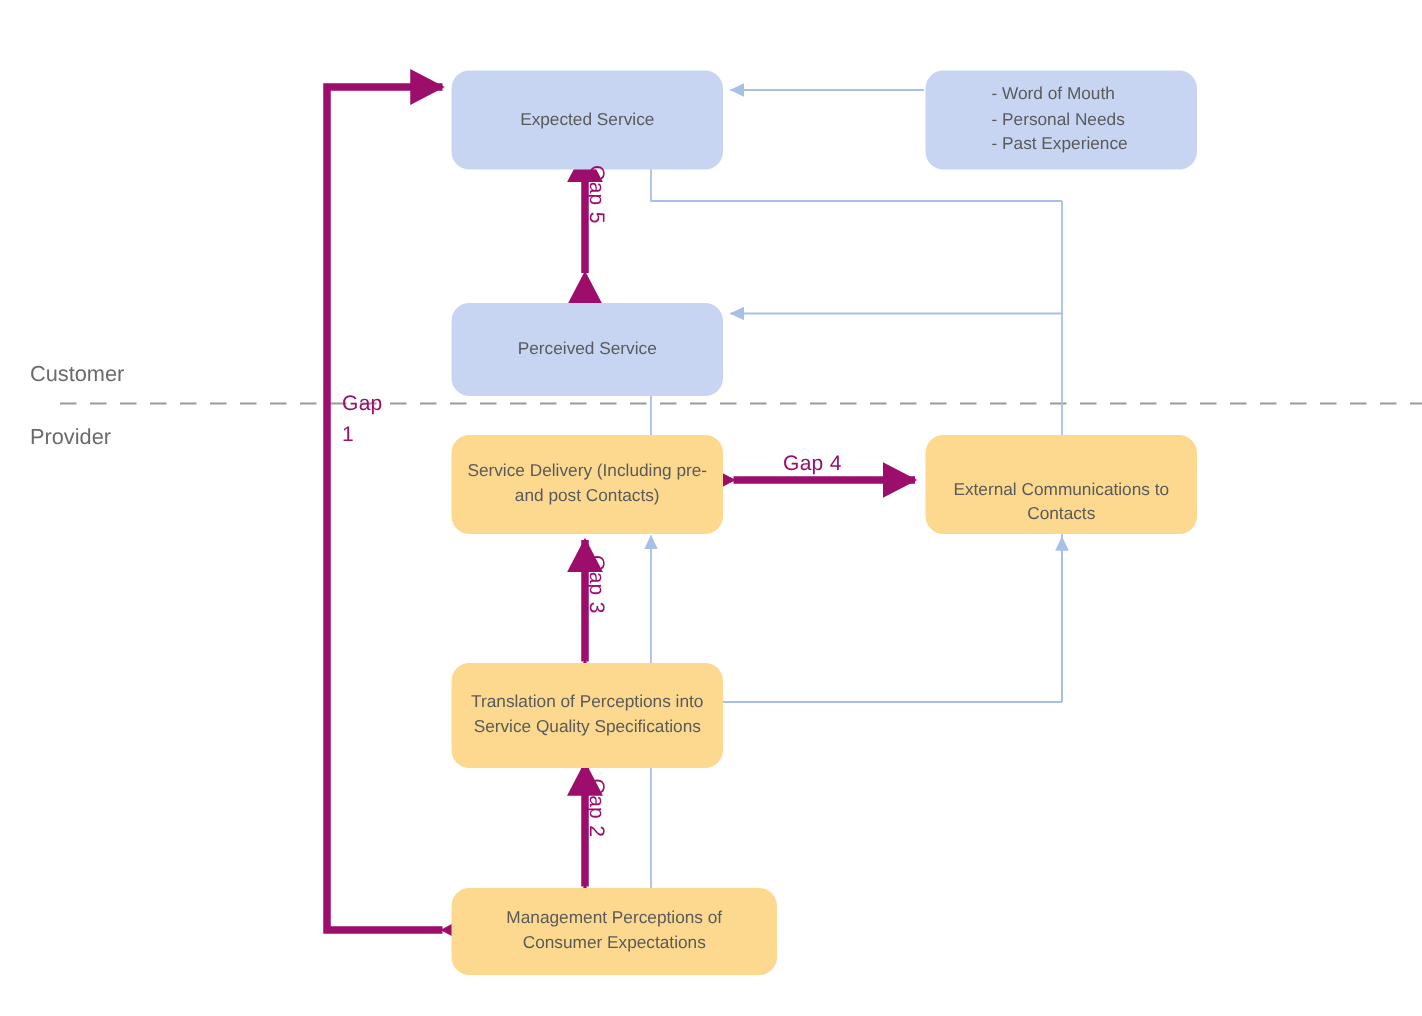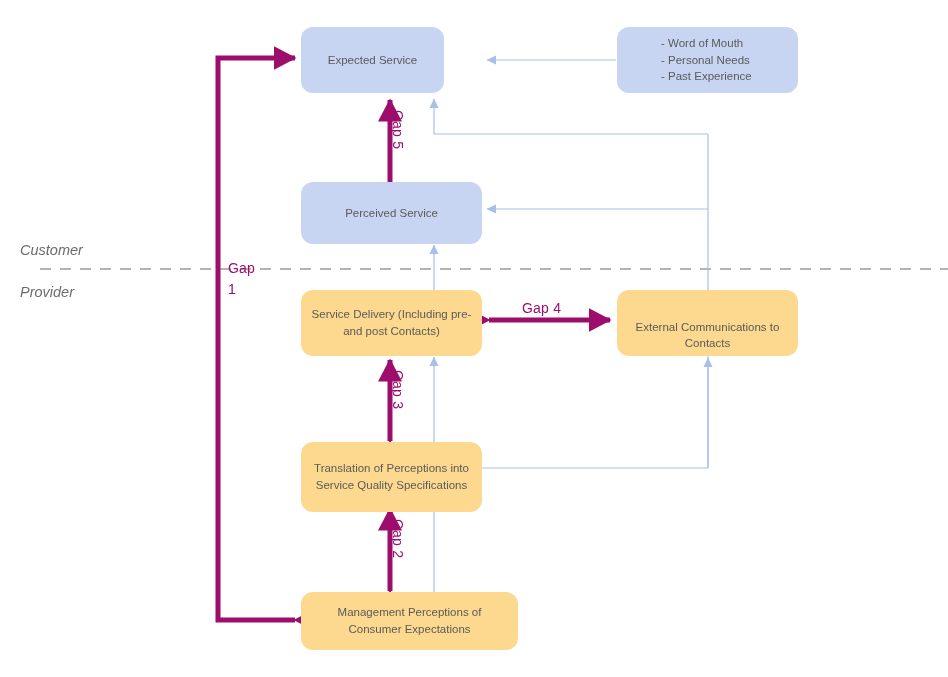--- a/index.html
+++ b/index.html
@@ -18,21 +18,21 @@
     position:absolute;
     border-radius:12px;
     display:flex;align-items:center;justify-content:center;
     text-align:center;
     color:#5a5a5a;
     font-size:11.5px;
     line-height:1.45;
     padding:4px 10px;
     box-sizing:border-box;
   }
-  .node.blue{background:#c7d5f2;}
+  .node.blue{background:#c7d5f2;margin-top:20px;}
   .node.orange{background:#fcd98f;}
   .node.left-align{justify-content:flex-start;text-align:left;}
 
   .gaplabel{
     position:absolute;
     color:#9c0d6c;
     font-size:14px;
     font-weight:400;
     white-space:nowrap;
     letter-spacing:.2px;
@@ -41,21 +41,20 @@
     transform-origin:left top;
     transform:rotate(90deg);
   }
   .gaplabel.two-line{white-space:normal;line-height:1.5;width:40px;}
 
   .sidelabel{
     position:absolute;
     color:#6b6b6b;
     font-size:14.5px;
     white-space:nowrap;
-    font-style:italic;
   }
 </style>
 </head>
 <body>
 
 <div id="stage">
 
   <svg class="layer" viewBox="0 0 948 677">
     <defs>
       <marker id="blueArrow" markerWidth="9" markerHeight="9" refX="7.6" refY="4.5" orient="auto" markerUnits="strokeWidth">
@@ -92,21 +91,21 @@
 
     <line x1="390" y1="441" x2="390" y2="360" stroke="#9c0d6c" stroke-width="5" marker-end="url(#magArrow)" marker-start="url(#magArrowStart)"></line>
 
     <line x1="390" y1="591" x2="390" y2="509" stroke="#9c0d6c" stroke-width="5" marker-end="url(#magArrow)" marker-start="url(#magArrowStart)"></line>
 
     <line x1="489" y1="320" x2="610" y2="320" stroke="#9c0d6c" stroke-width="5" marker-end="url(#magArrow)" marker-start="url(#magArrowStart)"></line>
 
     <path d="M295,620 L218,620 L218,58 L295,58" fill="none" stroke="#9c0d6c" stroke-width="5" marker-end="url(#magArrow)" marker-start="url(#magArrowStart)"></path>
   </svg>
 
-  <div class="node blue" style="left:301px;top:27px;width:143px;height:66px;">
+  <div class="node blue" style="left:301px;top:27px;width:181px;height:66px;">
     <span>Expected Service</span>
   </div>
 
   <div class="node blue left-align" style="left:617px;top:27px;width:181px;height:66px;padding-left:44px;">
     <div>
       <div>- Word of Mouth</div>
       <div>- Personal Needs</div>
       <div>- Past Experience</div>
     </div>
   </div>

